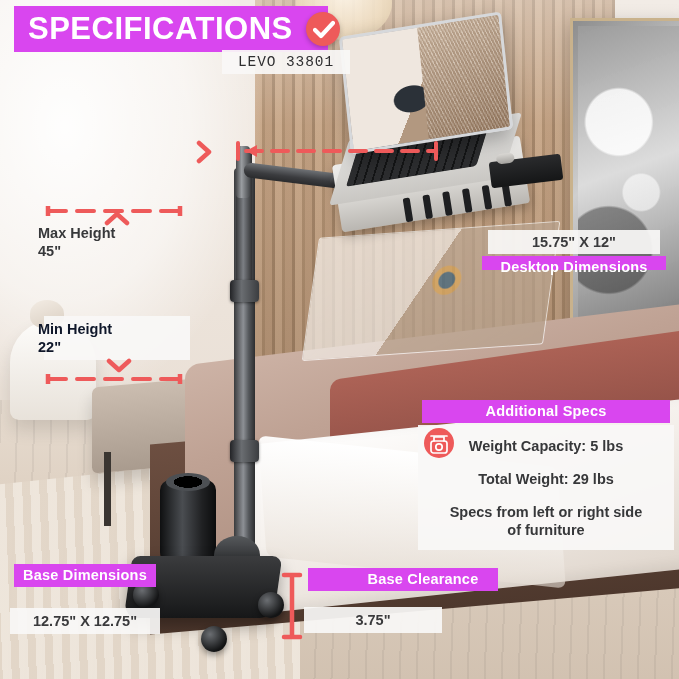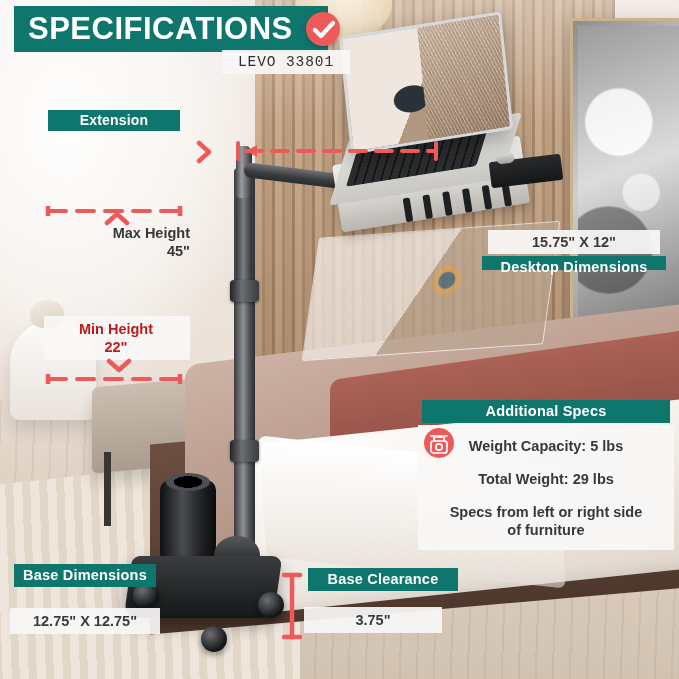--- a/index.html
+++ b/index.html
@@ -259,21 +259,21 @@
     border-radius:50%;
   }
   .caster{
     position:absolute;width:26px;height:26px;border-radius:50%;
     background:radial-gradient(circle at 35% 32%,#6b6e72,#131415 70%);
     box-shadow:0 3px 6px rgba(0,0,0,.4);
   }
 
   
   .blue-bar{
-    position:absolute;background:#0f766e;color:#fff;
+    position:absolute;background:#d946ef;color:#fff;
     font-weight:bold;text-align:center;
     letter-spacing:.2px;white-space:nowrap;
   }
   .white-plate{
     position:absolute;background:rgba(249,248,246,.93);
     color:#3a3a3c;text-align:center;white-space:nowrap;
   }
 
   
   .hdr{
@@ -296,28 +296,28 @@
     position:absolute;left:36px;top:134px;width:164px;
     font-size:14.5px;font-weight:bold;color:#37383a;text-align:center;line-height:18px;
   }
   .ext-chev{position:absolute;left:196px;top:140px;}
 
   
   .mh-line{position:absolute;left:44px;top:202px;width:140px;height:10px;}
   .mh-chev{position:absolute;left:104px;top:210px;}
   .mh-text{
     position:absolute;left:38px;top:224px;width:152px;
-    font-size:14.5px;font-weight:bold;color:#37383a;text-align:right;line-height:18px;
+    font-size:14.5px;font-weight:bold;color:#37383a;text-align:left;line-height:18px;
   }
 
   
   .minh-plate{left:44px;top:316px;width:146px;height:44px;}
   .minh-text{
     position:absolute;left:38px;top:320px;width:156px;
-    font-size:14.5px;font-weight:bold;color:#b91c1c;text-align:center;line-height:18px;
+    font-size:14.5px;font-weight:bold;color:#0f172a;line-height:18px;
   }
   .minh-chev{position:absolute;left:106px;top:358px;}
   .minh-line{position:absolute;left:44px;top:370px;width:140px;height:10px;}
 
   
   .dd-plate{left:488px;top:230px;width:172px;height:24px;line-height:24px;font-size:14.5px;font-weight:bold;}
   .dd-bar{left:482px;top:256px;width:184px;height:14px;line-height:22px;font-size:14.5px;}
 
   
   .as-bar{left:422px;top:400px;width:248px;height:23px;line-height:23px;font-size:14.5px;}
@@ -332,21 +332,21 @@
   .as-row{
     position:absolute;left:418px;width:256px;text-align:center;
     font-size:14.5px;font-weight:bold;color:#37383a;line-height:18px;
   }
 
   
   .bd-bar{left:14px;top:564px;width:142px;height:23px;line-height:23px;font-size:14.5px;}
   .bd-plate{left:10px;top:608px;width:150px;height:26px;line-height:26px;font-size:14.5px;font-weight:bold;}
 
   
-  .bc-bar{left:308px;top:568px;width:150px;height:23px;line-height:23px;font-size:14.5px;}
+  .bc-bar{left:308px;top:568px;width:150px;height:23px;line-height:23px;font-size:14.5px;padding-left:40px;}
   .bc-plate{left:304px;top:607px;width:138px;height:26px;line-height:26px;font-size:14.5px;font-weight:bold;}
   .bc-gauge{position:absolute;left:281px;top:570px;}
 
   
   .ext-arrow{position:absolute;left:230px;top:140px;}
 </style>
 </head>
 <body>
 
 <div id="stage">
@@ -413,21 +413,20 @@
   </div>
 
   <div class="blue-bar hdr">SPECIFICATIONS</div>
   <div class="hdr-check">
     <svg width="22" height="20" viewBox="0 0 22 20" aria-hidden="true">
       <path d="M2 10 L8 16 L20 3" fill="none" stroke="#ffffff" stroke-width="4.2" stroke-linecap="round" stroke-linejoin="round"></path>
     </svg>
   </div>
   <div class="white-plate model">LEVO 33801</div>
 
-  <div class="blue-bar ext-bar">Extension</div>
   <div class="ext-chev">
     <svg width="18" height="24" viewBox="0 0 18 24" aria-hidden="true">
       <path d="M3 3 L13 12 L3 21" fill="none" stroke="#EE5A5A" stroke-width="4.5" stroke-linecap="round" stroke-linejoin="round"></path>
     </svg>
   </div>
 
   <div class="ext-arrow">
     <svg width="230" height="22" viewBox="0 0 230 22" aria-hidden="true">
       <line x1="16" y1="11" x2="206" y2="11" stroke="#EE5A5A" stroke-width="4" stroke-dasharray="16 10" stroke-linecap="round"></line>
       <path d="M16 11 L27 5 L27 17 Z" fill="#EE5A5A"></path>

